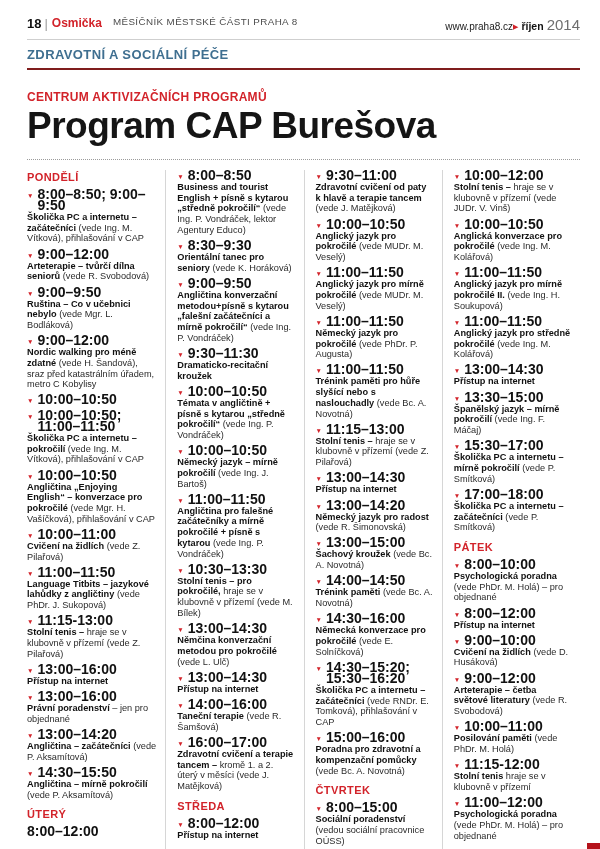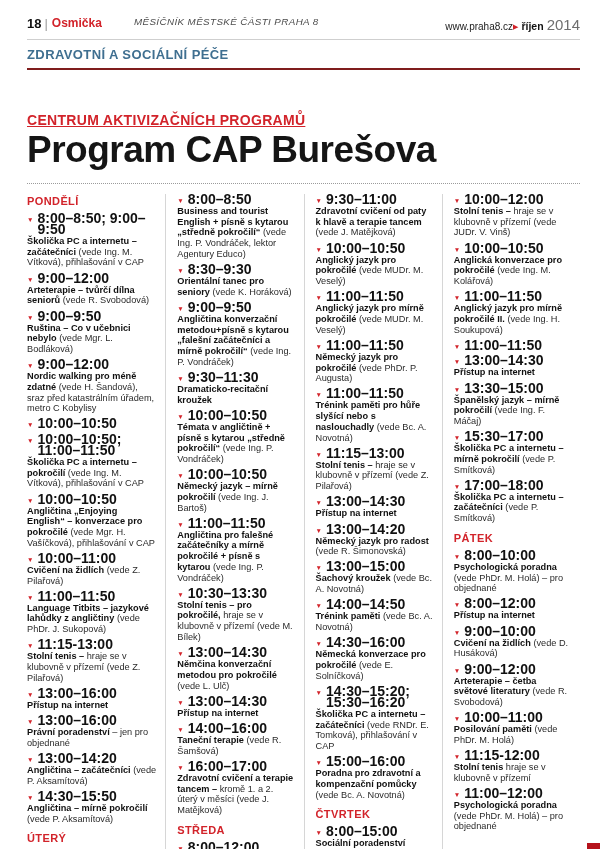--- a/index.html
+++ b/index.html
@@ -7,32 +7,32 @@
   .page {
     width:600px; height:849px; background:#ffffff; position:relative; overflow:hidden;
     font-family:"Liberation Sans","DejaVu Sans",sans-serif; color:#1c1c1c;
     padding:0 20px 0 27px; margin:0 auto;
   }
   
   .masthead { display:flex; align-items:flex-start; padding-top:16px; }
   .pagenum { font-size:13px; font-weight:bold; color:#111; }
   .m-sep { font-size:13px; color:#9a9a9a; margin:0 4px 0 3px; font-weight:normal; }
   .brand { font-size:12px; font-weight:bold; color:#d2232a; }
-  .tagline { font-size:9.8px; color:#4d4d4d; letter-spacing:.4px; margin-left:32px;font-style:italic; }
+  .tagline { font-size:9.8px; color:#4d4d4d; letter-spacing:.4px; margin-left:11px; }
   .m-right { margin-left:auto; display:flex; align-items:baseline; }
   .site { font-size:10px; font-weight:normal; color:#222; }
   .issue { display:flex; align-items:baseline; gap:3px; }
   .issue .arrow { color:#d2232a; font-size:7px; position:relative; top:-1px; }
   .issue .month { font-size:10.5px; font-weight:bold; color:#111; }
   .issue .year { font-size:15px; color:#6e6e6e; }
   .rule-thin { border-top:1px solid #cfcfcf; margin-top:6px; }
   .section-row { padding:5px 0 5px; border-bottom:2px solid #7f1d1d; }
   .section-title { font-size:13px; font-weight:bold; color:#3f6f90; letter-spacing:.4px; }
   
-  .kicker { margin-top:42px; font-size:14px; font-weight:bold; color:#d2232a; letter-spacing:.3px;text-decoration:underline; }
+  .kicker { margin-top:20px; font-size:12px; font-weight:bold; color:#d2232a; letter-spacing:.3px; }
   .main-title { font-size:37px; font-weight:bold; color:#151515; letter-spacing:-.5px; margin:1px 0 12px; }
   .rule-dot { border-top:1px dotted #9b9b9b; margin-bottom:10px; }
   
   .columns { display:flex; align-items:stretch; }
   .col { width:25%; padding:0 8px 0 11px; }
   .col:first-child { padding-left:0; }
   .col + .col { border-left:1px solid #d6d6d6; }
   .day { font-size:11px; font-weight:bold; color:#d2232a; letter-spacing:.4px; margin:8px 0 6px; }
   .col > .day:first-child { margin-top:1px; }
   .entry { margin-bottom:4.5px; }
@@ -394,20 +394,21 @@
             <span class="marker">▼</span>
             <span class="time">11:00–11:50</span>
           </div>
           <p class="body"><b>Anglický jazyk pro mírně pokročilé II.</b> <span>(vede Ing. H. Soukupová)</span></p>
         </div>
         <div class="entry">
           <div class="time-row">
             <span class="marker">▼</span>
             <span class="time">11:00–11:50</span>
           </div>
+          <p class="body"><b>Anglický jazyk pro středně pokročilé</b> <span>(vede Ing. M. Kolářová)</span></p>
         </div>
         <div class="entry">
           <div class="time-row">
             <span class="marker">▼</span>
             <span class="time">13:00–14:30</span>
           </div>
           <p class="body"><b>Přístup na internet</b></p>
         </div>
         <div class="entry">
           <div class="time-row">

